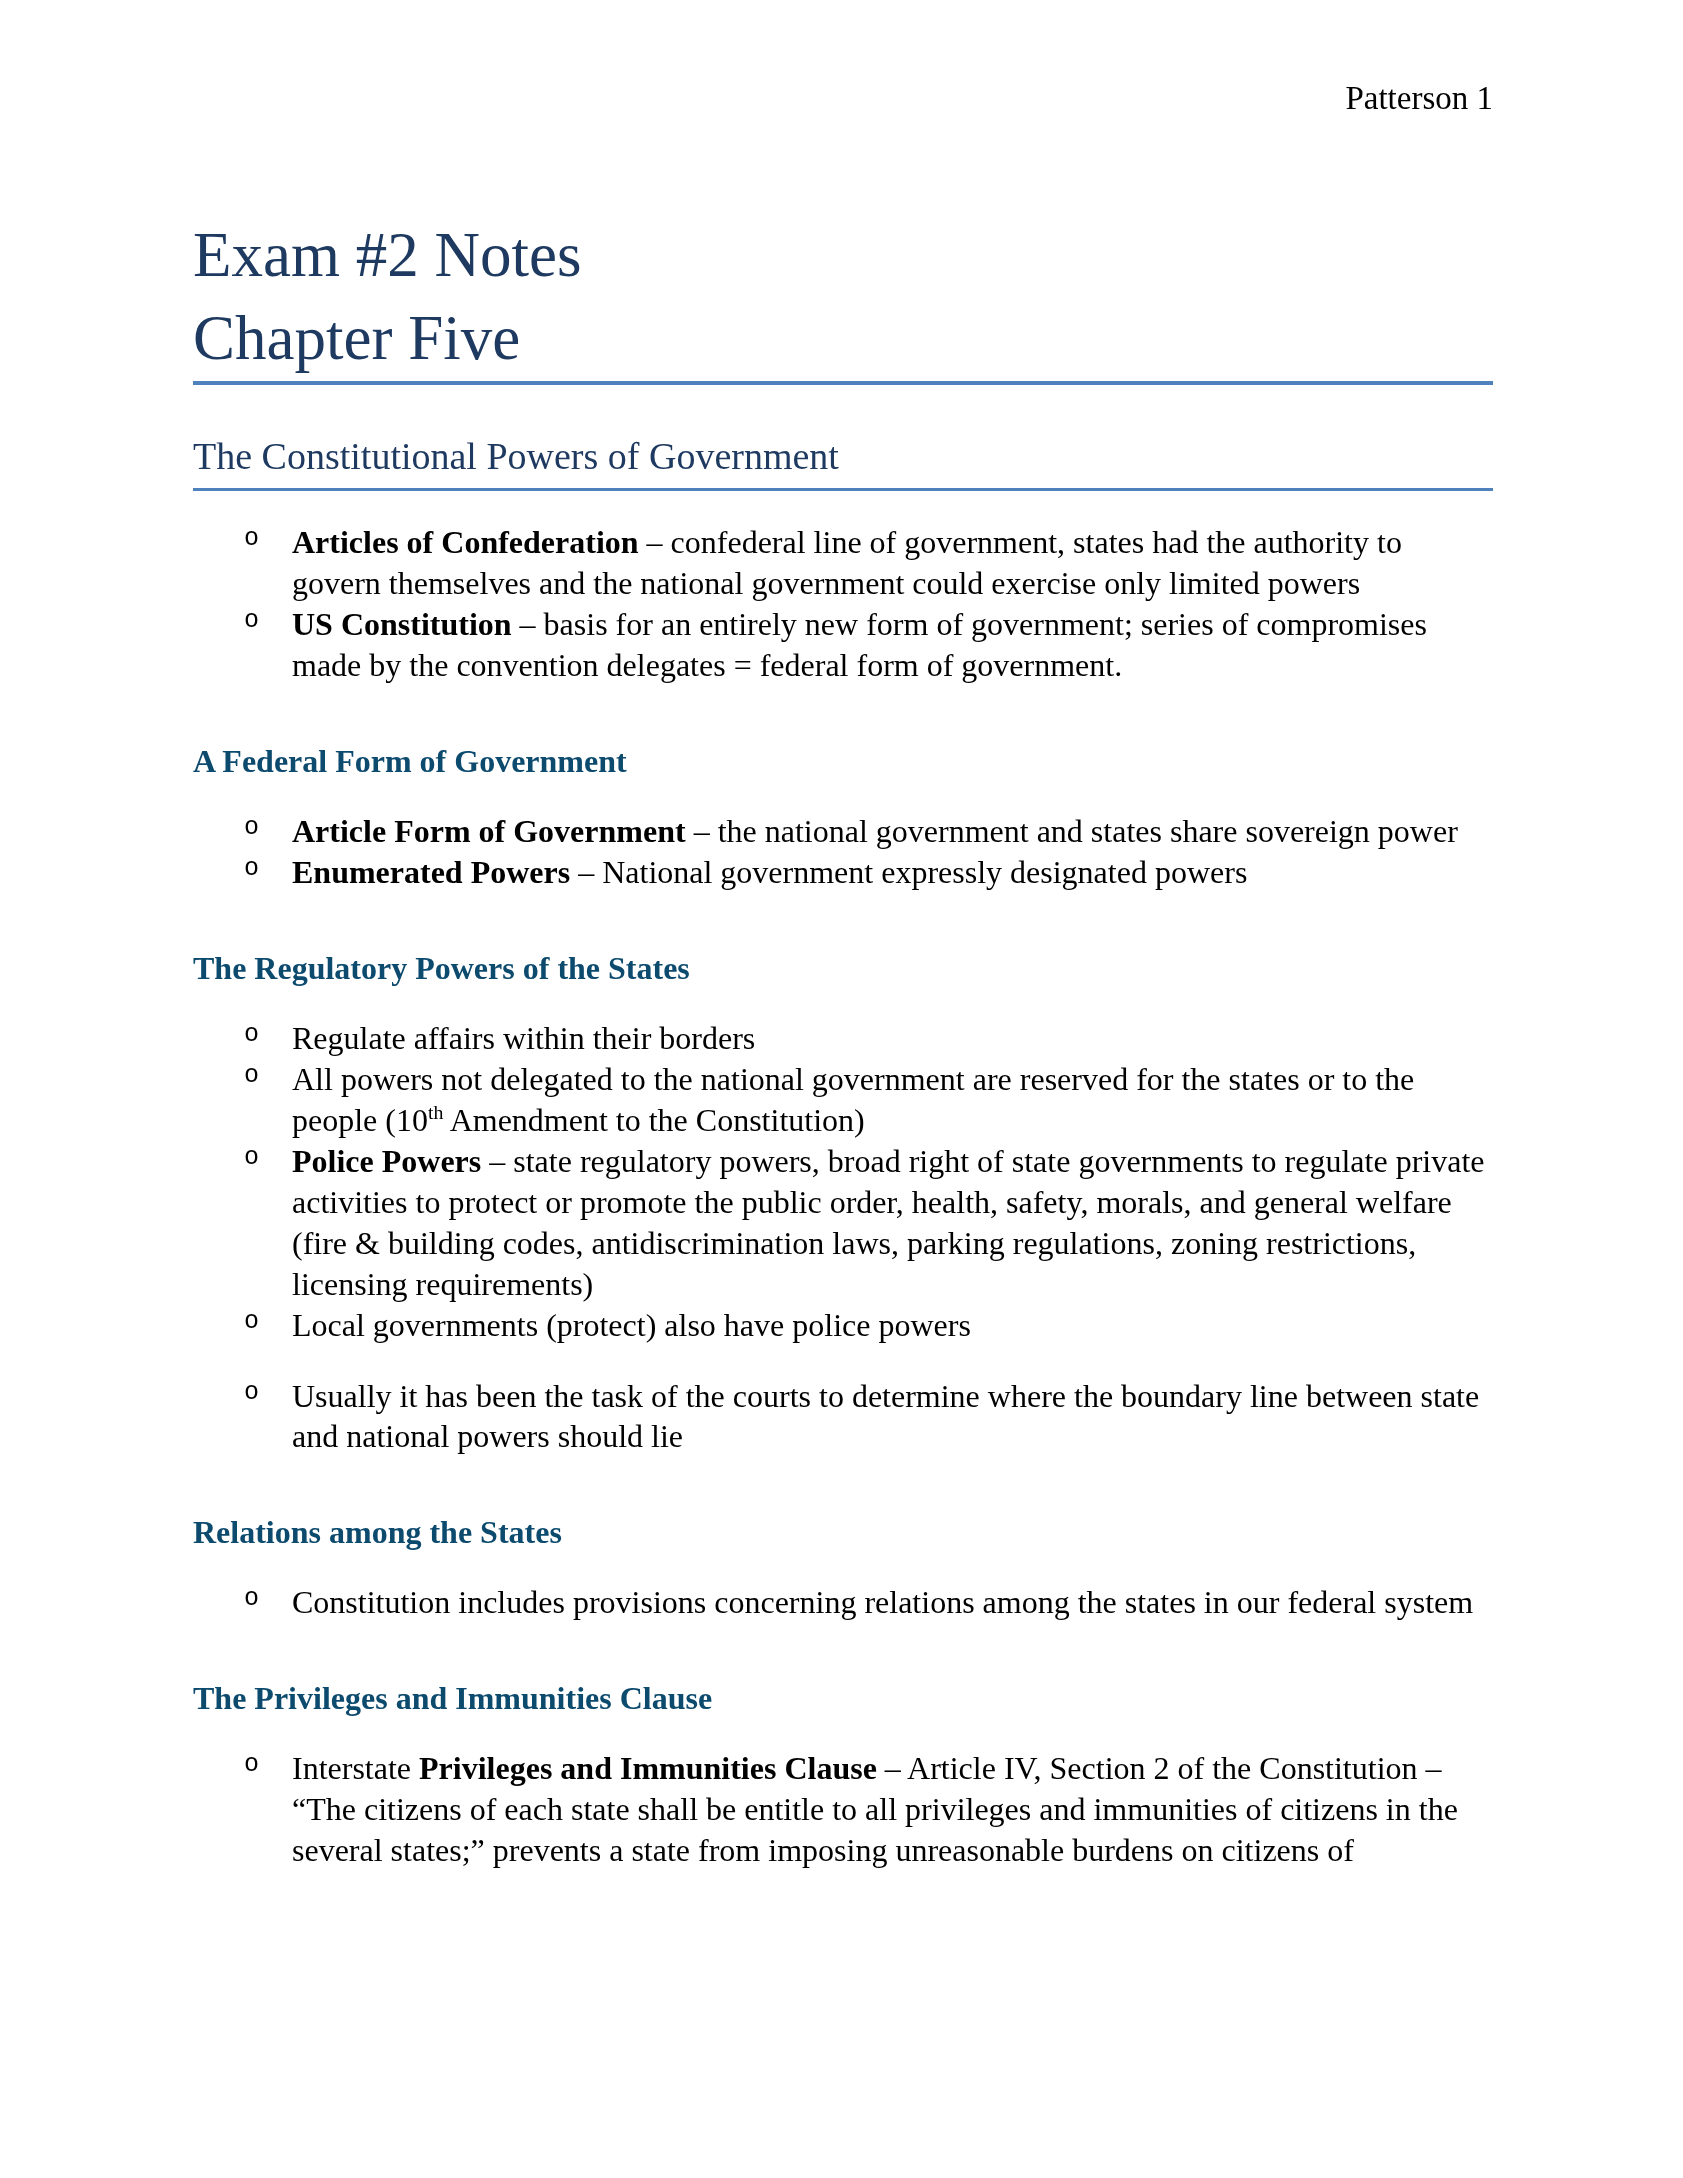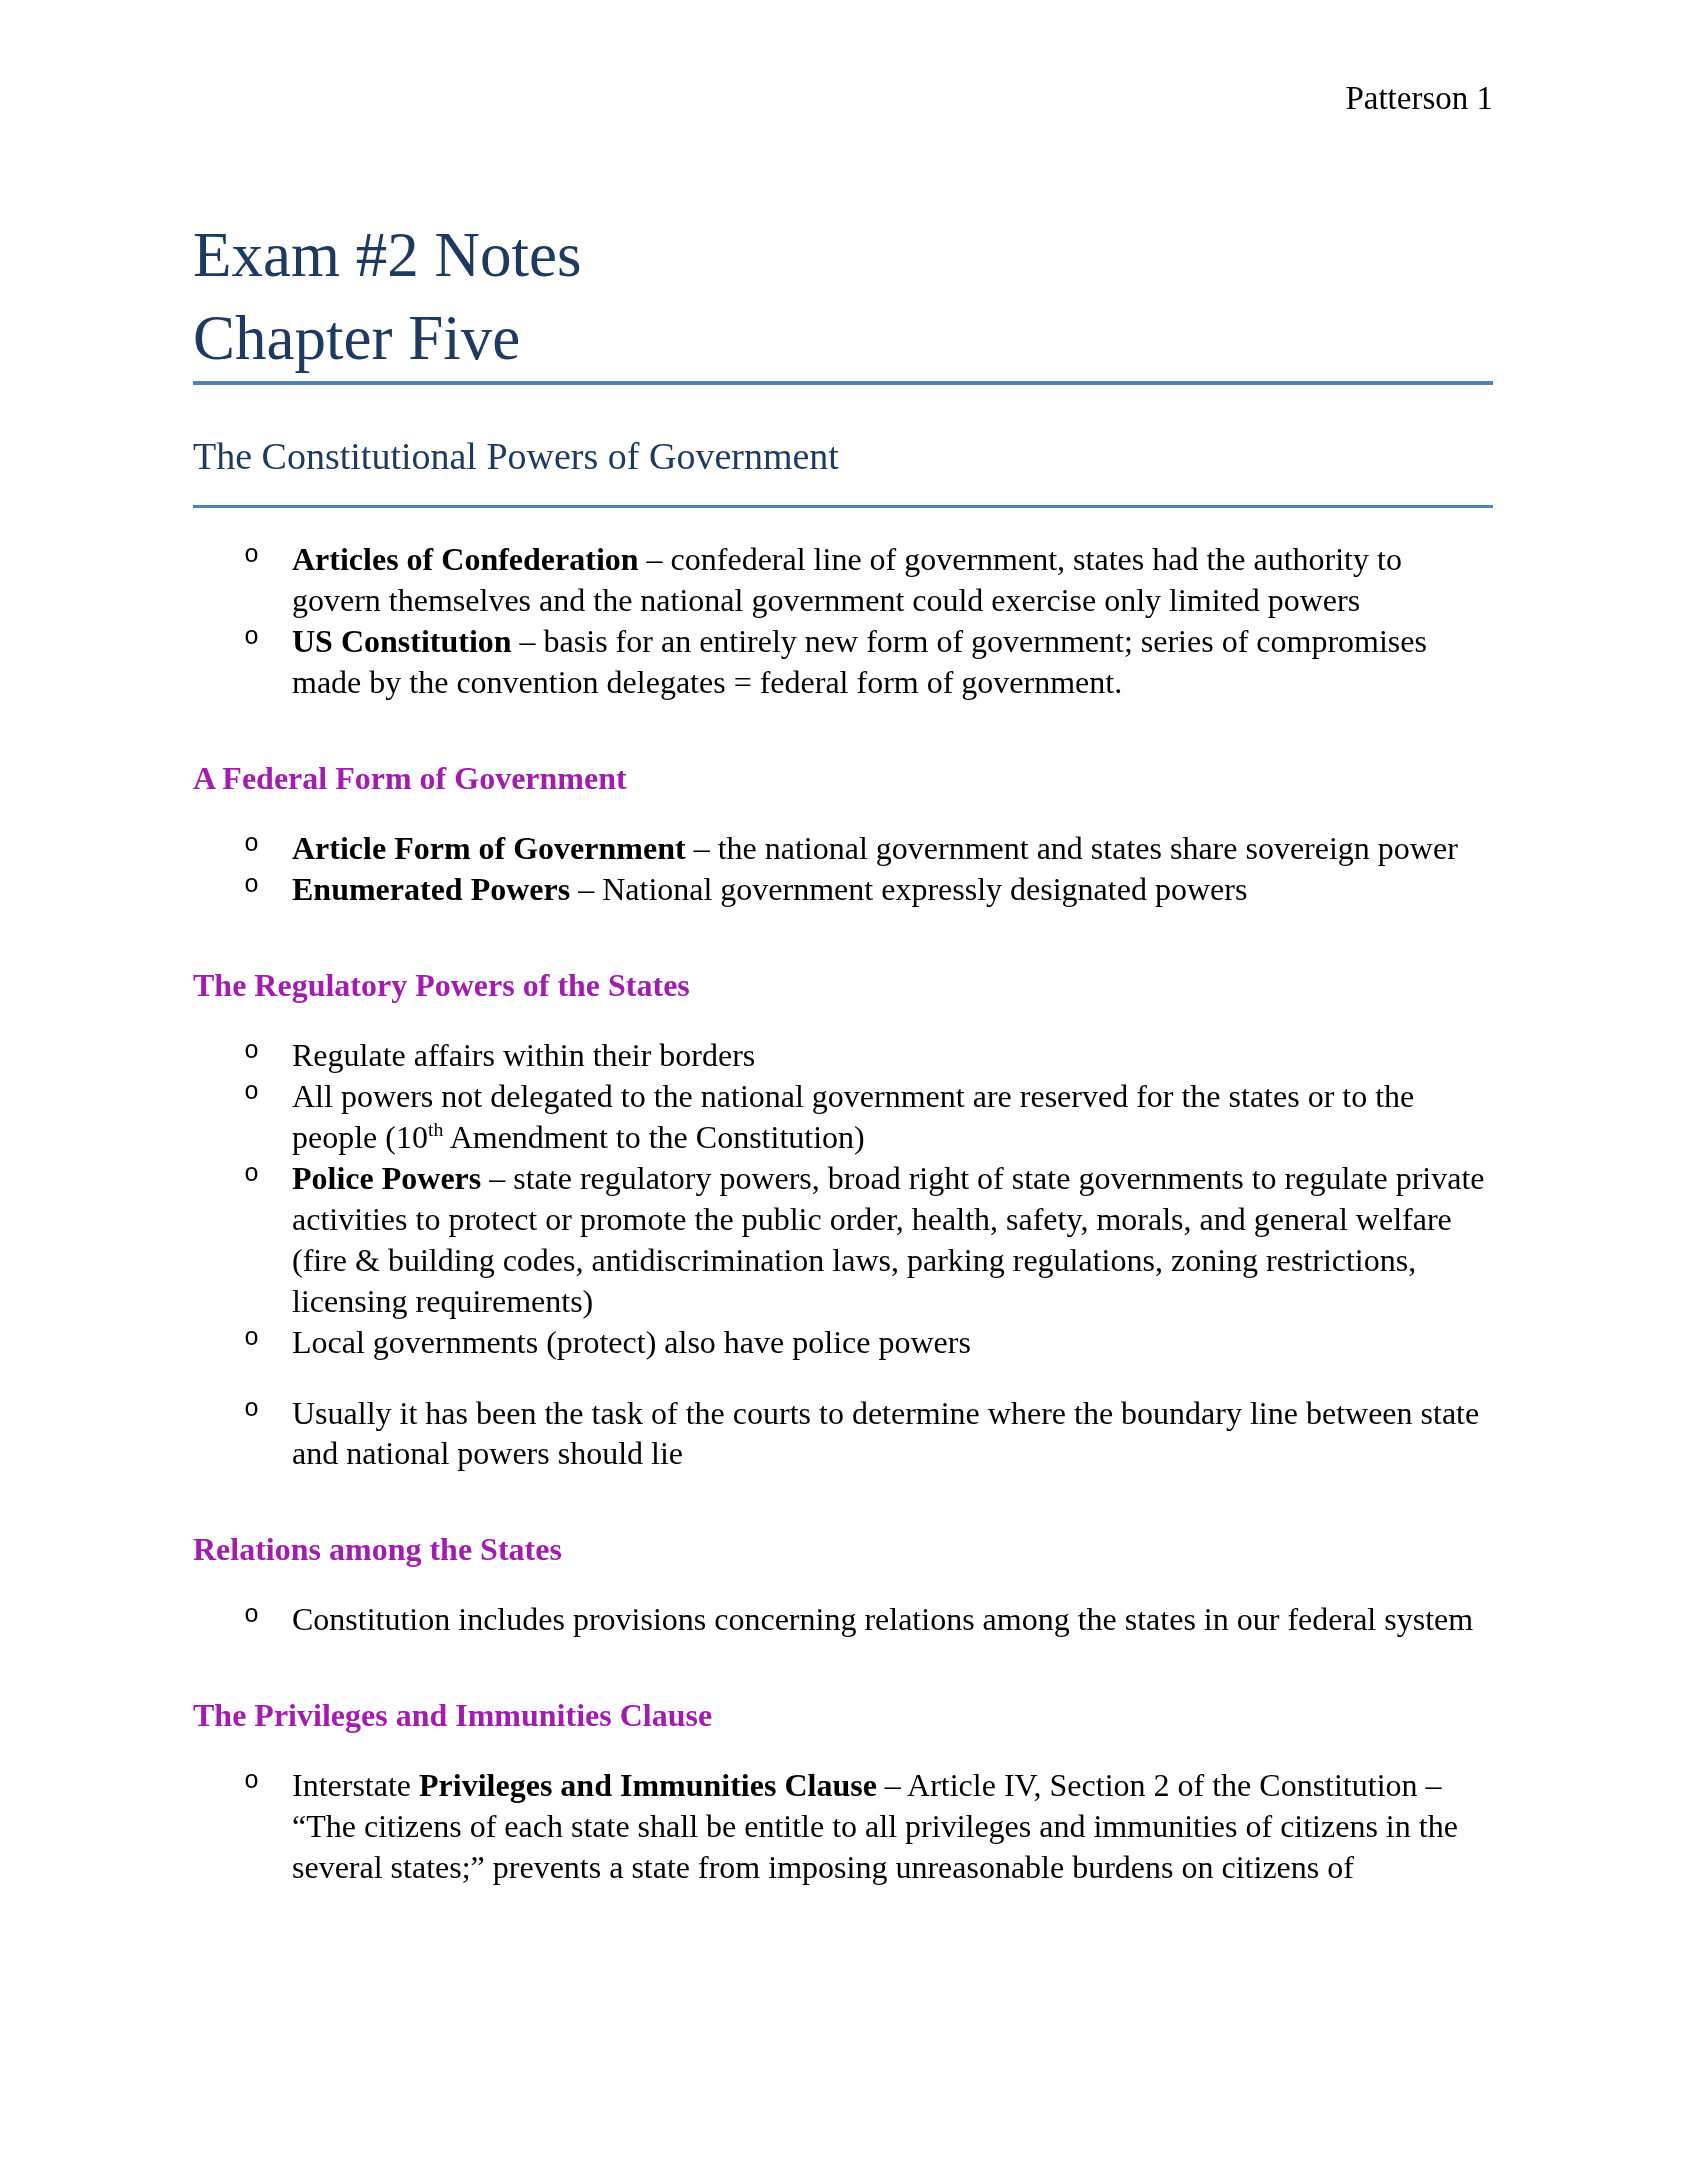--- a/index.html
+++ b/index.html
@@ -35,29 +35,29 @@
   }
   .doc-title .title-line {
     display: block;
   }
   .doc-subtitle {
     margin-top: 48px;
     color: var(--heading-color, #1F3A60);
     font-size: 38px;
     line-height: 1.25;
     font-weight: 400;
-    padding-bottom: 24px;
+    padding-bottom: 7px;
     border-bottom: 3px solid var(--rule-color, #4F81BD);
   }
   .black-heading {
     margin: 55px 0 0 0;
     font-size: 32px;
     line-height: 1.25;
     font-weight: 700;
-    color: #a21caf;
+    color: #0c4a6e;
   }
   .bullet-list {
     list-style: none;
     margin: 30px 0 0 0;
     padding: 0;
   }
   .bullet-item {
     position: relative;
     padding-left: 99px;
     font-size: 32px;

